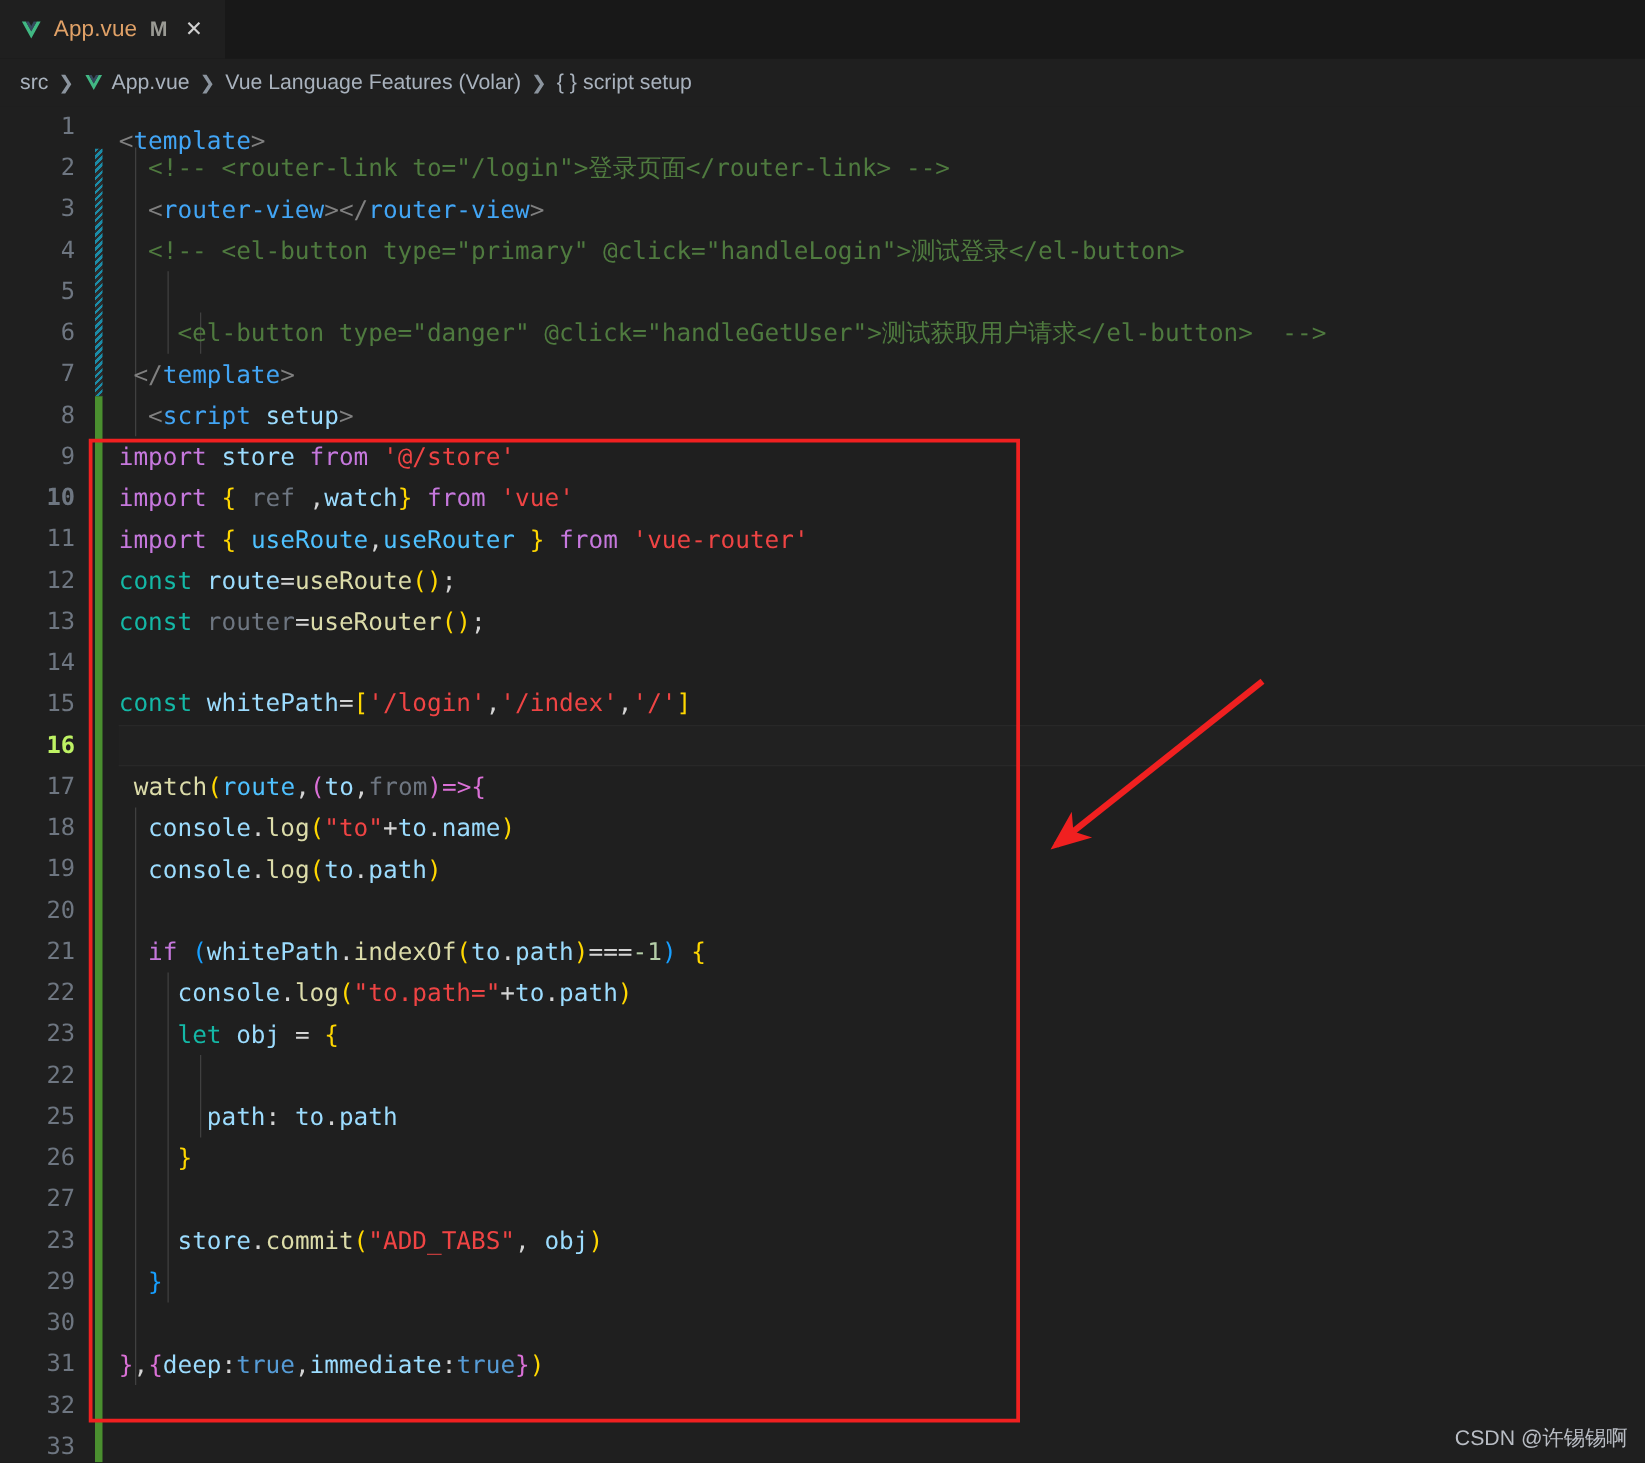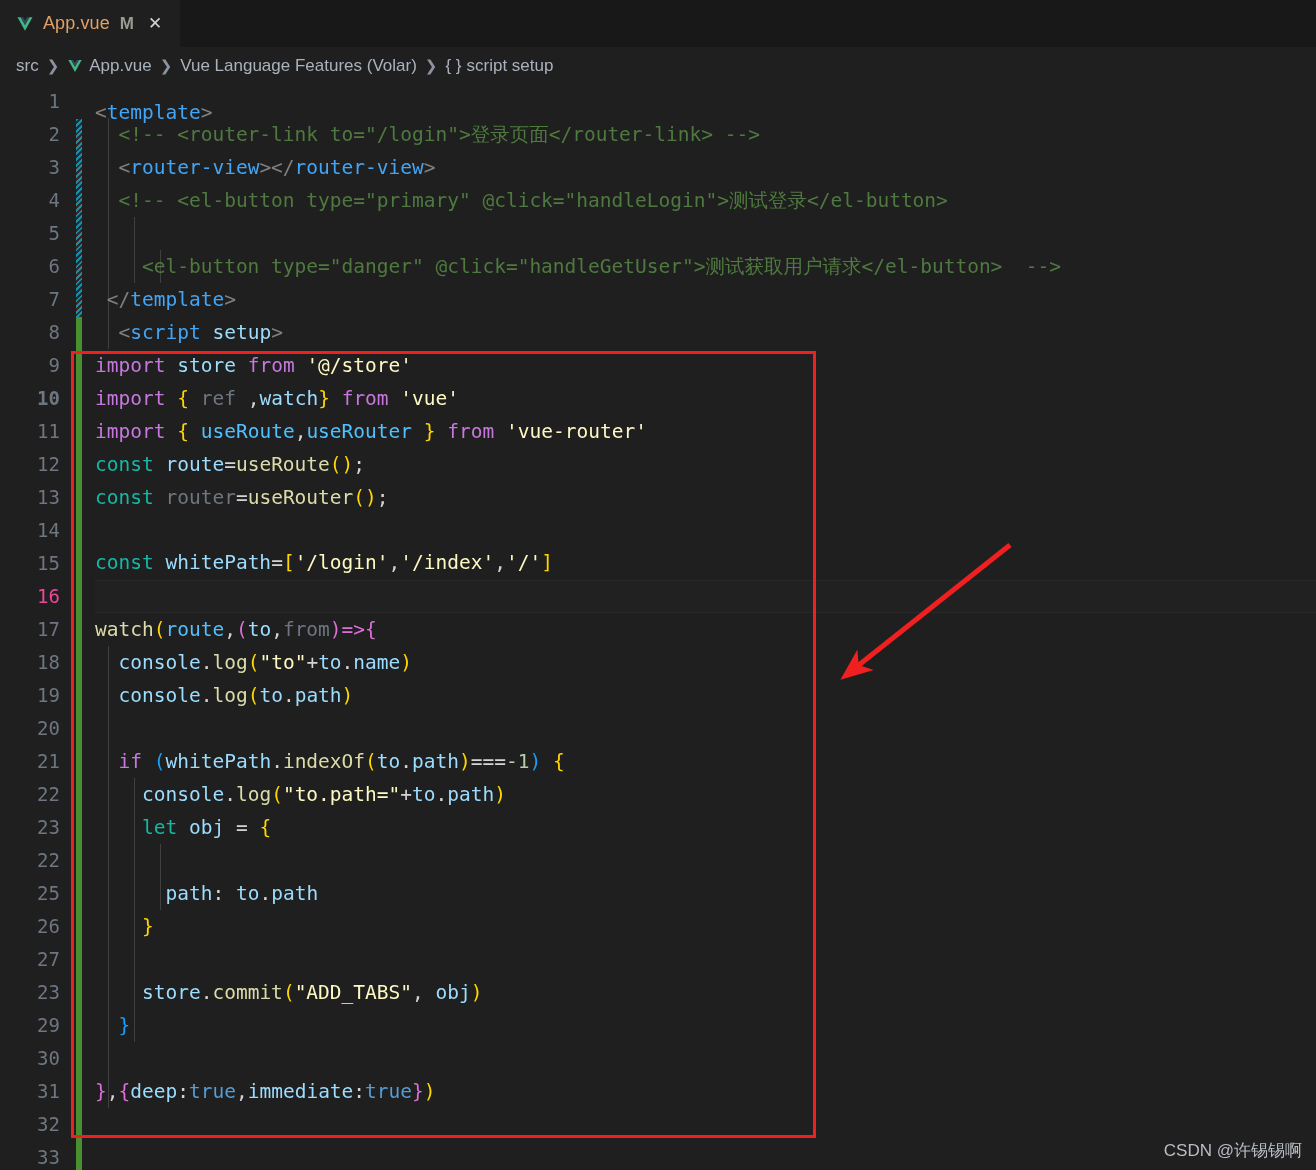--- a/index.html
+++ b/index.html
@@ -57,21 +57,21 @@
   }
   .gutter-col {
     position: absolute; left: 0; top: 0; width: 72px; height: 1085px;
   }
   .ln {
     position: absolute; right: 12px; width: 60px;
     text-align: right;
     font-family: "DejaVu Sans Mono", monospace;
     font-size: 19px; color: #6e7681; line-height: 33px; height: 33px;
   }
-  .ln.cur { color: #ec4899; font-weight: normal; }
+  .ln.cur { color: #bef264; font-weight: bold; }
 
   
   .cbar { position: absolute; width: 6px; }
   .cbar.added { background: #4a8f2f; }
   .cbar.stripe {
     background: repeating-linear-gradient(
       135deg, #1b8ca8 0px, #1b8ca8 2px, #2c2c2c 2px, #2c2c2c 4px);
   }
 
   
@@ -92,21 +92,21 @@
 
   
   .iguide { position: absolute; width: 1px; background: #404040; }
 
   
   .k-tag      { color: #42a5f5; }   
   .k-tagpunc  { color: #808080; }
   .k-comment  { color: #4f7a3f; }
   .k-kw       { color: #c678dd; }   
   .k-kw2      { color: #14b8a6; }   
-  .k-str      { color: #fef9c3; }   
+  .k-str      { color: #ef4444; }   
   .k-var      { color: #9cdcfe; }   
   .k-varblue  { color: #4fc1ff; }   
   .k-fn       { color: #dcdcaa; }   
   .k-punc     { color: #d4d4d4; }
   .k-y        { color: #ffd700; }   
   .k-p        { color: #da70d6; }   
   .k-b        { color: #179fff; }   
   .k-num      { color: #b5cea8; }
   .k-dim      { color: #6e7681; }   
   .k-prop     { color: #9cdcfe; }
@@ -246,21 +246,21 @@
 
       <div class="cl" style="top:363px;"><span class="k-kw2">const</span> <span class="k-var">route</span><span class="k-punc">=</span><span class="k-fn">useRoute</span><span class="k-y">()</span><span class="k-punc">;</span></div>
 
       <div class="cl" style="top:396px;"><span class="k-kw2">const</span> <span class="k-dim">router</span><span class="k-punc">=</span><span class="k-fn">useRouter</span><span class="k-y">()</span><span class="k-punc">;</span></div>
 
       <div class="cl" style="top:429px;margin-top:32px;"><span class="k-kw2">const</span> <span class="k-var">whitePath</span><span class="k-punc">=</span><span class="k-y">[</span><span class="k-str">'/login'</span><span class="k-punc">,</span><span class="k-str">'/index'</span><span class="k-punc">,</span><span class="k-str">'/'</span><span class="k-y">]</span></div>
 
       <div class="cl" style="top:462px;"></div>
       <div class="cl" style="top:495px;"></div>
 
-      <div class="cl" style="top:528px;"><span class="k-fn">watch</span><span class="k-y">(</span><span class="k-varblue">route</span><span class="k-punc">,</span><span class="k-p">(</span><span class="k-var">to</span><span class="k-punc">,</span><span class="k-dim">from</span><span class="k-p">)=&gt;{</span></div>
+      <div class="cl" style="top:528px;margin-left:12px;"><span class="k-fn">watch</span><span class="k-y">(</span><span class="k-varblue">route</span><span class="k-punc">,</span><span class="k-p">(</span><span class="k-var">to</span><span class="k-punc">,</span><span class="k-dim">from</span><span class="k-p">)=&gt;{</span></div>
 
       <div class="cl" style="top:561px;">  <span class="k-var">console</span><span class="k-punc">.</span><span class="k-fn">log</span><span class="k-y">(</span><span class="k-str">"to"</span><span class="k-punc">+</span><span class="k-var">to</span><span class="k-punc">.</span><span class="k-prop">name</span><span class="k-y">)</span></div>
 
       <div class="cl" style="top:594px;">  <span class="k-var">console</span><span class="k-punc">.</span><span class="k-fn">log</span><span class="k-y">(</span><span class="k-var">to</span><span class="k-punc">.</span><span class="k-prop">path</span><span class="k-y">)</span></div>
 
       <div class="cl" style="top:627px;"></div>
 
       <div class="cl" style="top:660px;">  <span class="k-kw">if</span> <span class="k-b">(</span><span class="k-var">whitePath</span><span class="k-punc">.</span><span class="k-fn">indexOf</span><span class="k-y">(</span><span class="k-var">to</span><span class="k-punc">.</span><span class="k-prop">path</span><span class="k-y">)</span><span class="k-punc">===</span><span class="k-num">-1</span><span class="k-b">)</span> <span class="k-y">{</span></div>
 
       <div class="cl" style="top:693px;">    <span class="k-var">console</span><span class="k-punc">.</span><span class="k-fn">log</span><span class="k-y">(</span><span class="k-str">"to.path="</span><span class="k-punc">+</span><span class="k-var">to</span><span class="k-punc">.</span><span class="k-prop">path</span><span class="k-y">)</span></div>

